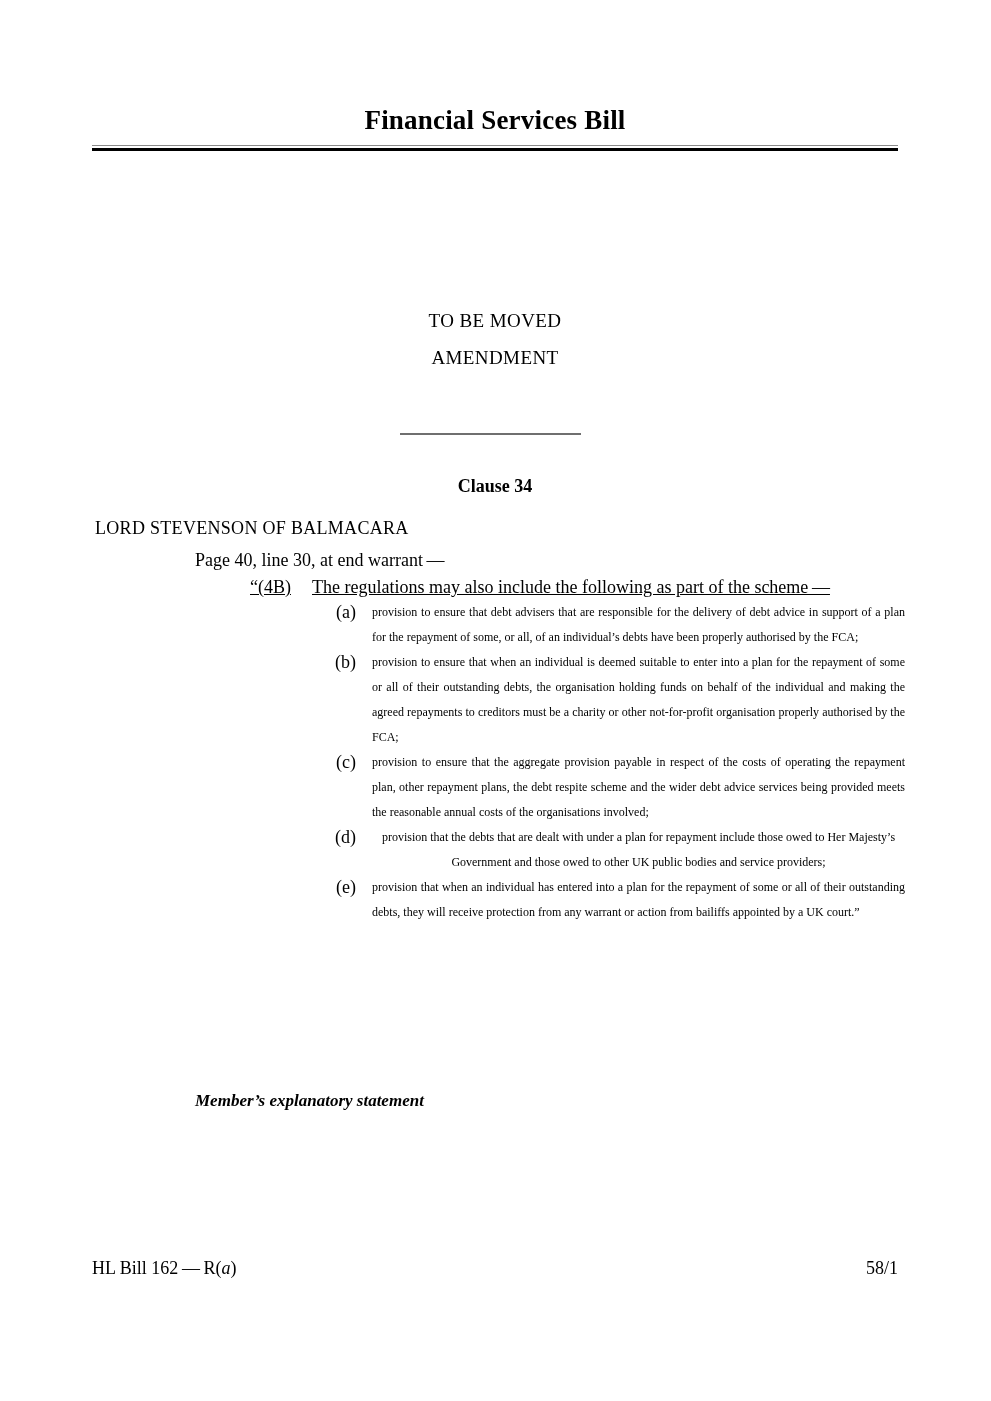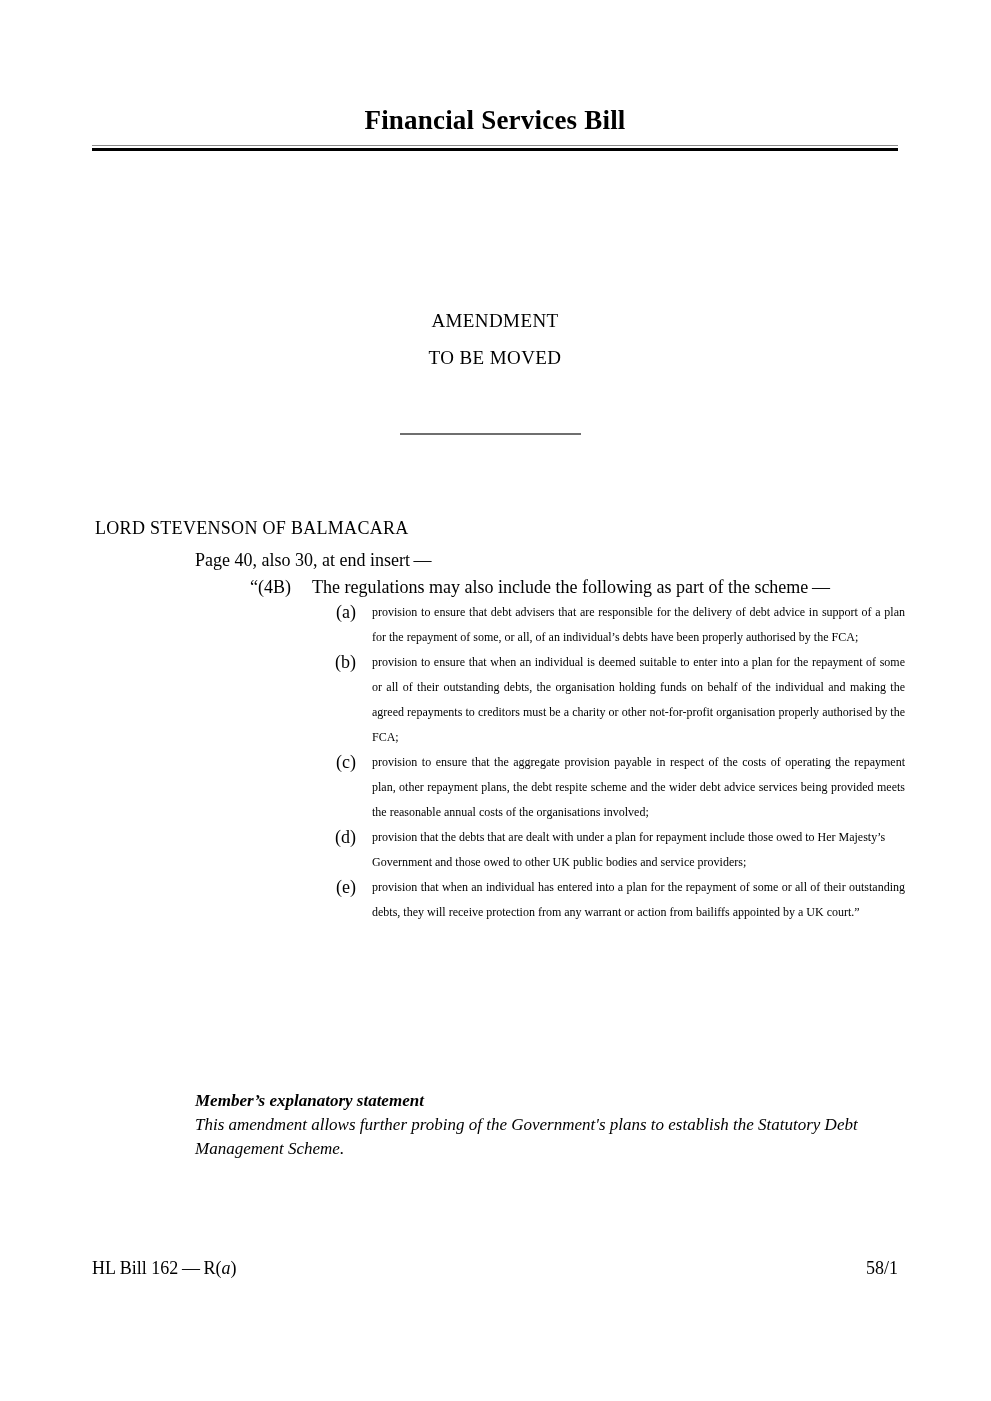--- a/index.html
+++ b/index.html
@@ -107,20 +107,21 @@
   .page-line {
     font-size: 18px;
     line-height: 26px;
     margin: 0 0 2px 0;
   }
 
   .sub-item {
     display: flex;
     margin-left: 55px;
     margin-bottom: 0px;
+    text-decoration: underline;
   }
   .sub-label {
     flex: 0 0 auto;
     width: 62px;
     font-size: 18px;
     line-height: 25px;
     white-space: nowrap;
   }
   .sub-text {
     flex: 1 1 auto;
@@ -149,21 +150,21 @@
     box-sizing: border-box;
   }
   .letter-text {
     flex: 1 1 auto;
     font-size: 12px;
     line-height: 25px;
     text-align: justify;
     text-justify: inter-word;
   }
   .letter-text.last-flush {
-    text-align: left;
+    text-align: center;
   }
 
   
   .explanatory {
     position: absolute;
     left: 195px;
     top: 1089px;
     width: 700px;
   }
   .explanatory-heading {
@@ -200,31 +201,32 @@
 
   <div class="doc-title">Financial Services Bill</div>
 
   <div class="header-rules">
     <div class="rule-thin"></div>
     <div class="rule-gap"></div>
     <div class="rule-thick"></div>
   </div>
 
   <div class="amend-block">
+    <span class="amend-line">TO BE MOVED</span>
     <span class="amend-line">AMENDMENT</span>
-    <span class="amend-line">TO BE MOVED</span>
   </div>
 
   <div class="short-divider"></div>
 
+  <div class="clause-heading">Clause 34</div>
   <div class="member-name">LORD STEVENSON OF BALMACARA</div>
 
   <div class="amendment-body">
 
-    <p class="page-line">Page 40, also 30, at end insert —</p>
+    <p class="page-line">Page 40, line 30, at end warrant —</p>
 
     <div class="sub-item">
       <span class="sub-label">“(4B)</span>
       <span class="sub-text">The regulations may also include the following as part of the scheme —</span>
     </div>
 
     <div class="lettered-list">
 
       <div class="lettered-item">
         <span class="letter-label">(a)</span>
@@ -249,21 +251,20 @@
       <div class="lettered-item">
         <span class="letter-label">(e)</span>
         <span class="letter-text">provision that when an individual has entered into a plan for the repayment of some or all of their outstanding debts, they will receive protection from any warrant or action from bailiffs appointed by a UK court.”</span>
       </div>
 
     </div>
   </div>
 
   <div class="explanatory">
     <div class="explanatory-heading">Member’s explanatory statement</div>
-    <div class="explanatory-text">This amendment allows further probing of the Government's plans to establish the Statutory Debt Management Scheme.</div>
   </div>
 
   <div class="footer">
     <div class="footer-left"><span>HL Bill 162 — R(</span><span class="ital">a</span><span>)</span></div>
     <div class="footer-right">58/1</div>
   </div>
 
 </div>
 
 </body></html>

